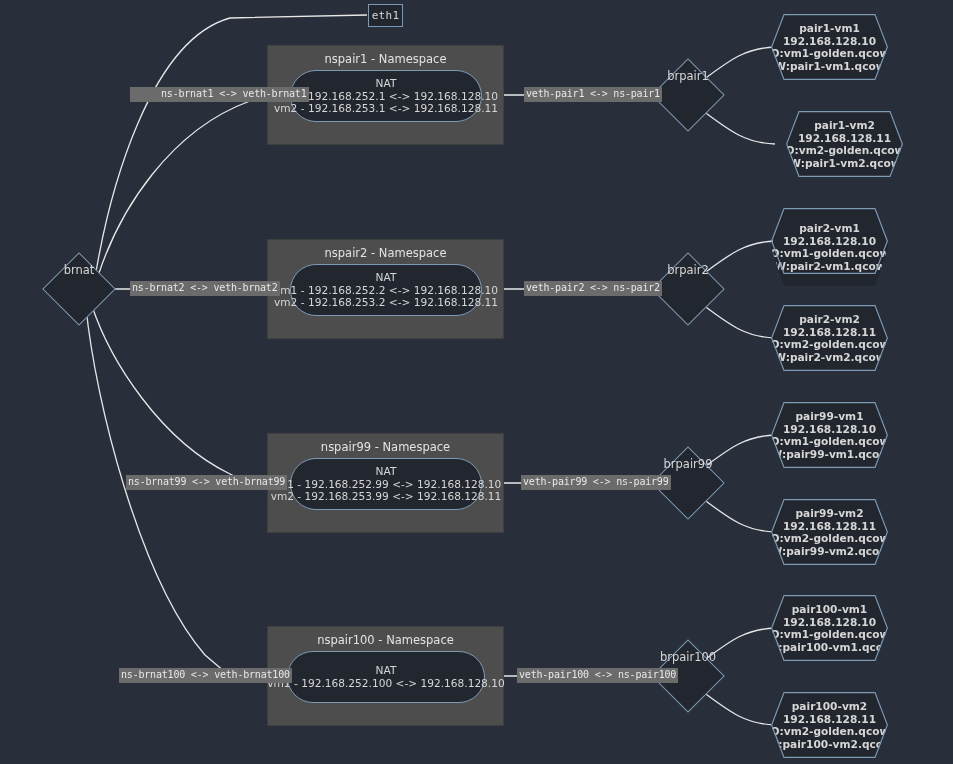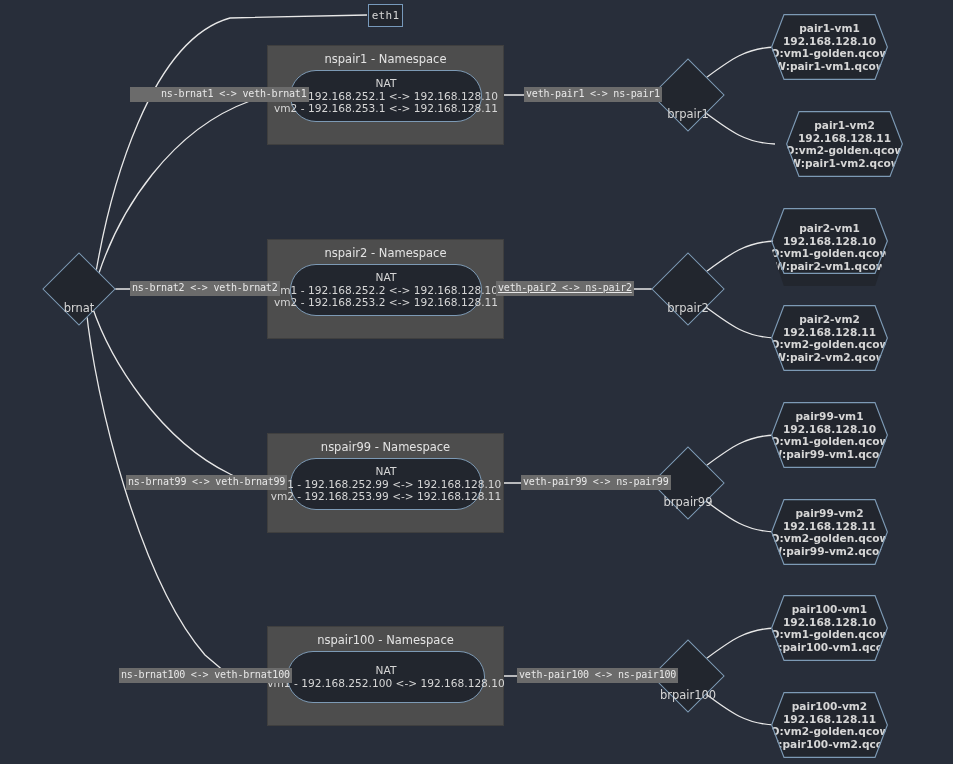--- a/index.html
+++ b/index.html
@@ -45,21 +45,21 @@
     display: flex;
     align-items: center;
     justify-content: center;
     letter-spacing: 0.3px;
     text-align: center;
   }
 
   
   .diamond {
     display: flex;
-    align-items: flex-end;
+    align-items: flex-start;
     justify-content: center;
   }
   .diamond .dshape {
     position: absolute;
     left: 0; top: 0;
     width: 100%; height: 100%;
     background: #22262e;
     border: 1px solid #7d9ab5;
     transform: rotate(45deg);
     box-sizing: border-box;
@@ -351,21 +351,21 @@
   <div class="edge-label" style="left:126px; top:475px;">
     <span>ns-brnat99 &lt;-&gt; veth-brnat99</span>
   </div>
   <div class="edge-label" style="left:119px; top:668px;">
     <span>ns-brnat100 &lt;-&gt; veth-brnat100</span>
   </div>
 
   <div class="edge-label" style="left:524px; top:87px;">
     <span>veth-pair1 &lt;-&gt; ns-pair1</span>
   </div>
-  <div class="edge-label" style="left:496px; top:281px;text-decoration:underline;">
+  <div class="edge-label" style="left:524px; top:281px;">
     <span>veth-pair2 &lt;-&gt; ns-pair2</span>
   </div>
   <div class="edge-label" style="left:521px; top:475px;">
     <span>veth-pair99 &lt;-&gt; ns-pair99</span>
   </div>
   <div class="edge-label" style="left:517px; top:668px;">
     <span>veth-pair100 &lt;-&gt; ns-pair100</span>
   </div>
 
 </div>

